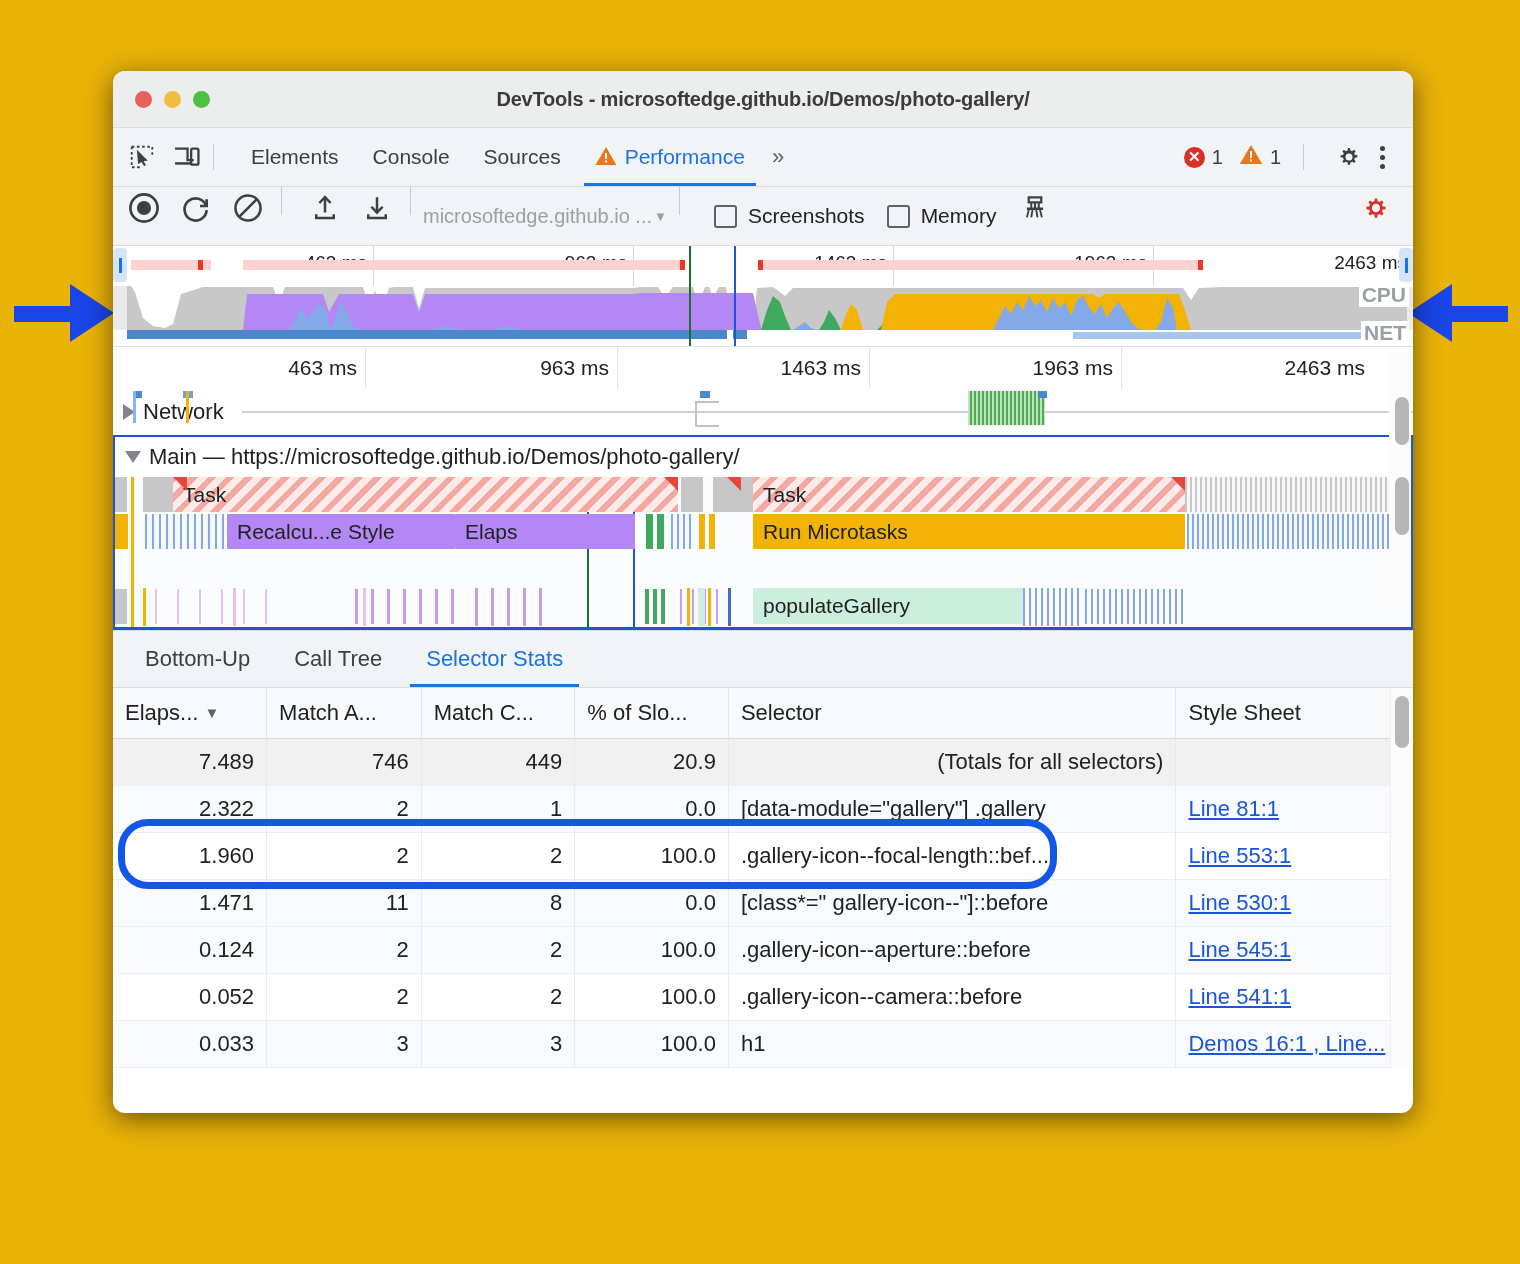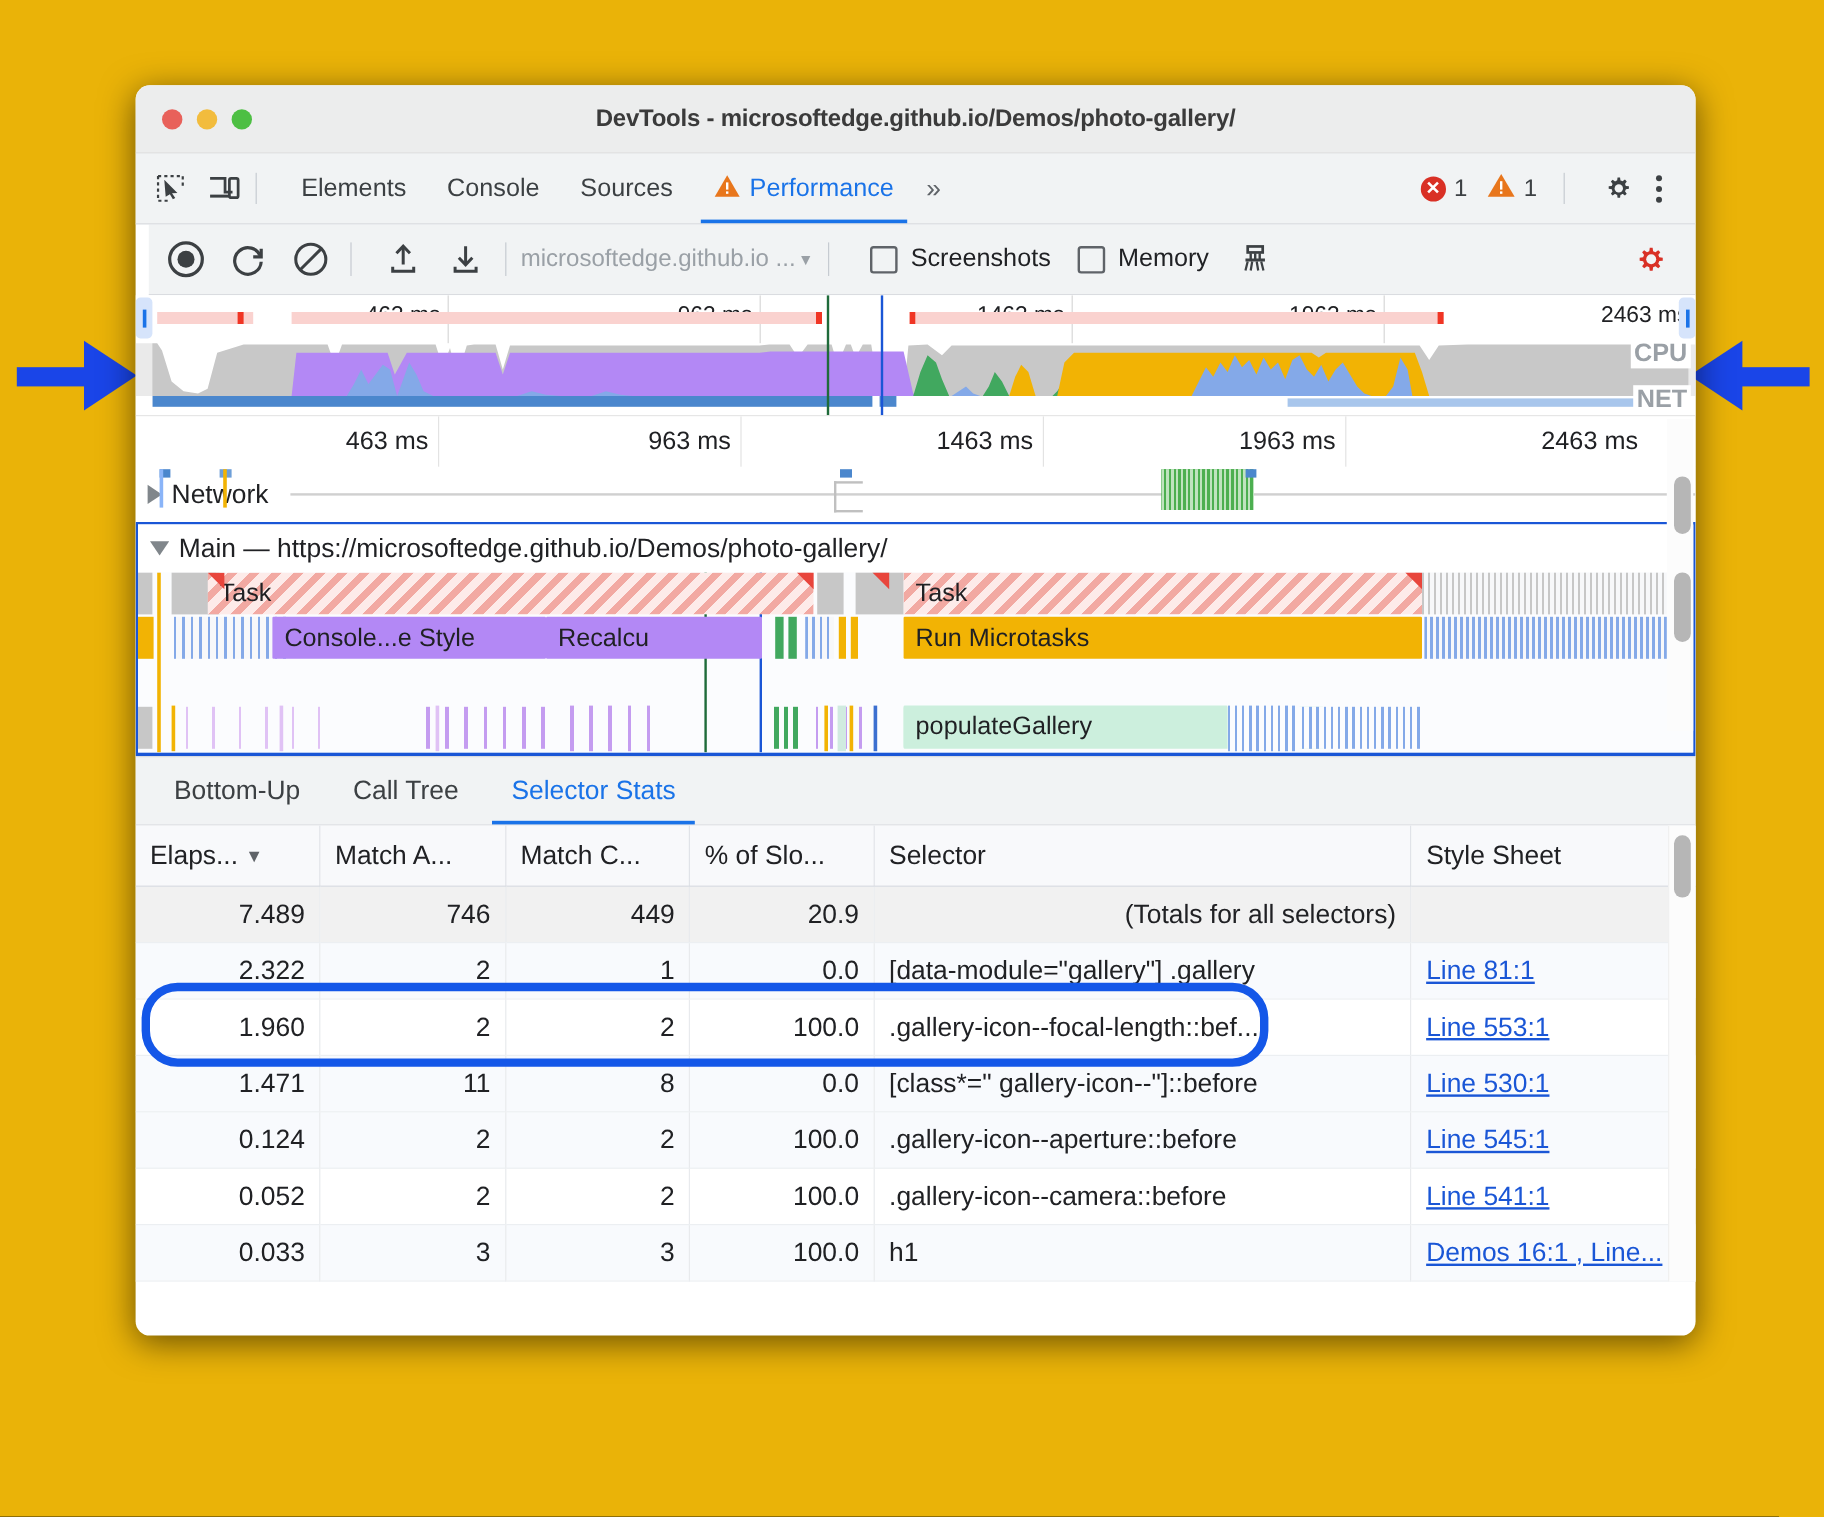--- a/index.html
+++ b/index.html
@@ -50,23 +50,22 @@
   .chev{font-size:22px;color:#5f6368;padding:0 10px;}
   .right-cluster{margin-left:auto;display:flex;align-items:center;padding-right:16px;gap:4px;}
   .badge{display:flex;align-items:center;gap:7px;font-size:20px;color:#3c4043;padding:0 6px;}
   .dot-err{width:21px;height:21px;border-radius:50%;background:#d93025;color:#fff;font-size:15px;
            display:flex;align-items:center;justify-content:center;font-weight:bold;}
   .kebab{display:flex;flex-direction:column;gap:4px;padding:0 12px;}
   .kebab i{width:5px;height:5px;border-radius:50%;background:#3c4043;display:block;}
 
   
   #perftoolbar{
-    height:58px;background:#f1f3f4;display:flex;align-items:center;
+    height:58px;background:#f1f3f4;display:flex;
     border-bottom:1px solid #dadce0;
-    margin-left:11px;
   }
   .pt-btn{width:42px;height:42px;display:flex;align-items:center;justify-content:center;margin-left:10px;color:#3c4043;}
   .pt-sep{width:1px;height:28px;background:#c6cbd1;margin:0 12px;}
   #urlselect{
     display:flex;align-items:center;gap:2px;color:#9aa0a6;font-size:20px;max-width:350px;
   }
   .chk{display:flex;align-items:center;gap:11px;font-size:21px;color:#202124;margin-left:22px;}
   .chkbox{width:19px;height:19px;border:2px solid #5f6368;border-radius:3px;}
   .gear-red{color:#d93025;margin-left:auto;margin-right:20px;}
 
@@ -448,24 +447,24 @@
               <span>Task</span>
             </div>
             <div class="redcorner" style="left:1056px;top:0;"></div>
             <div style="position:absolute;left:1070px;top:0;width:210px;height:35px;background-image:repeating-linear-gradient(90deg,#c7c7c7 0 2px,#f7f8fa 2px 5px);"></div>
           </div>
 
           <div class="frow" style="top:37px;">
             <div style="position:absolute;left:0;top:0;width:13px;height:35px;background:#f2b304;"></div>
             <div style="position:absolute;left:30px;top:0;width:95px;height:35px;background-image:repeating-linear-gradient(90deg,#84a9e8 0 2px,#f7f8fa 2px 7px);"></div>
             <div class="fbar" style="left:112px;top:0;width:228px;background:#b388f5;">
-              <span>Console...e Style</span>
+              <span>Recalcu...e Style</span>
             </div>
             <div class="fbar" style="left:340px;top:0;width:180px;background:#b388f5;">
-              <span>Recalcu</span>
+              <span>Elaps</span>
             </div>
             <div style="position:absolute;left:531px;top:0;width:7px;height:35px;background:#41a85f;"></div>
             <div style="position:absolute;left:542px;top:0;width:7px;height:35px;background:#41a85f;"></div>
             <div style="position:absolute;left:556px;top:0;width:24px;height:35px;background-image:repeating-linear-gradient(90deg,#84a9e8 0 2px,#f7f8fa 2px 6px);"></div>
             <div style="position:absolute;left:584px;top:0;width:6px;height:35px;background:#f2b304;"></div>
             <div style="position:absolute;left:594px;top:0;width:6px;height:35px;background:#f2b304;"></div>
             <div class="fbar" style="left:638px;top:0;width:432px;background:#f2b304;">
               <span>Run Microtasks</span>
             </div>
             <div style="position:absolute;left:1072px;top:0;width:208px;height:35px;background-image:repeating-linear-gradient(90deg,#84a9e8 0 2px,#f7f8fa 2px 5px);"></div>

